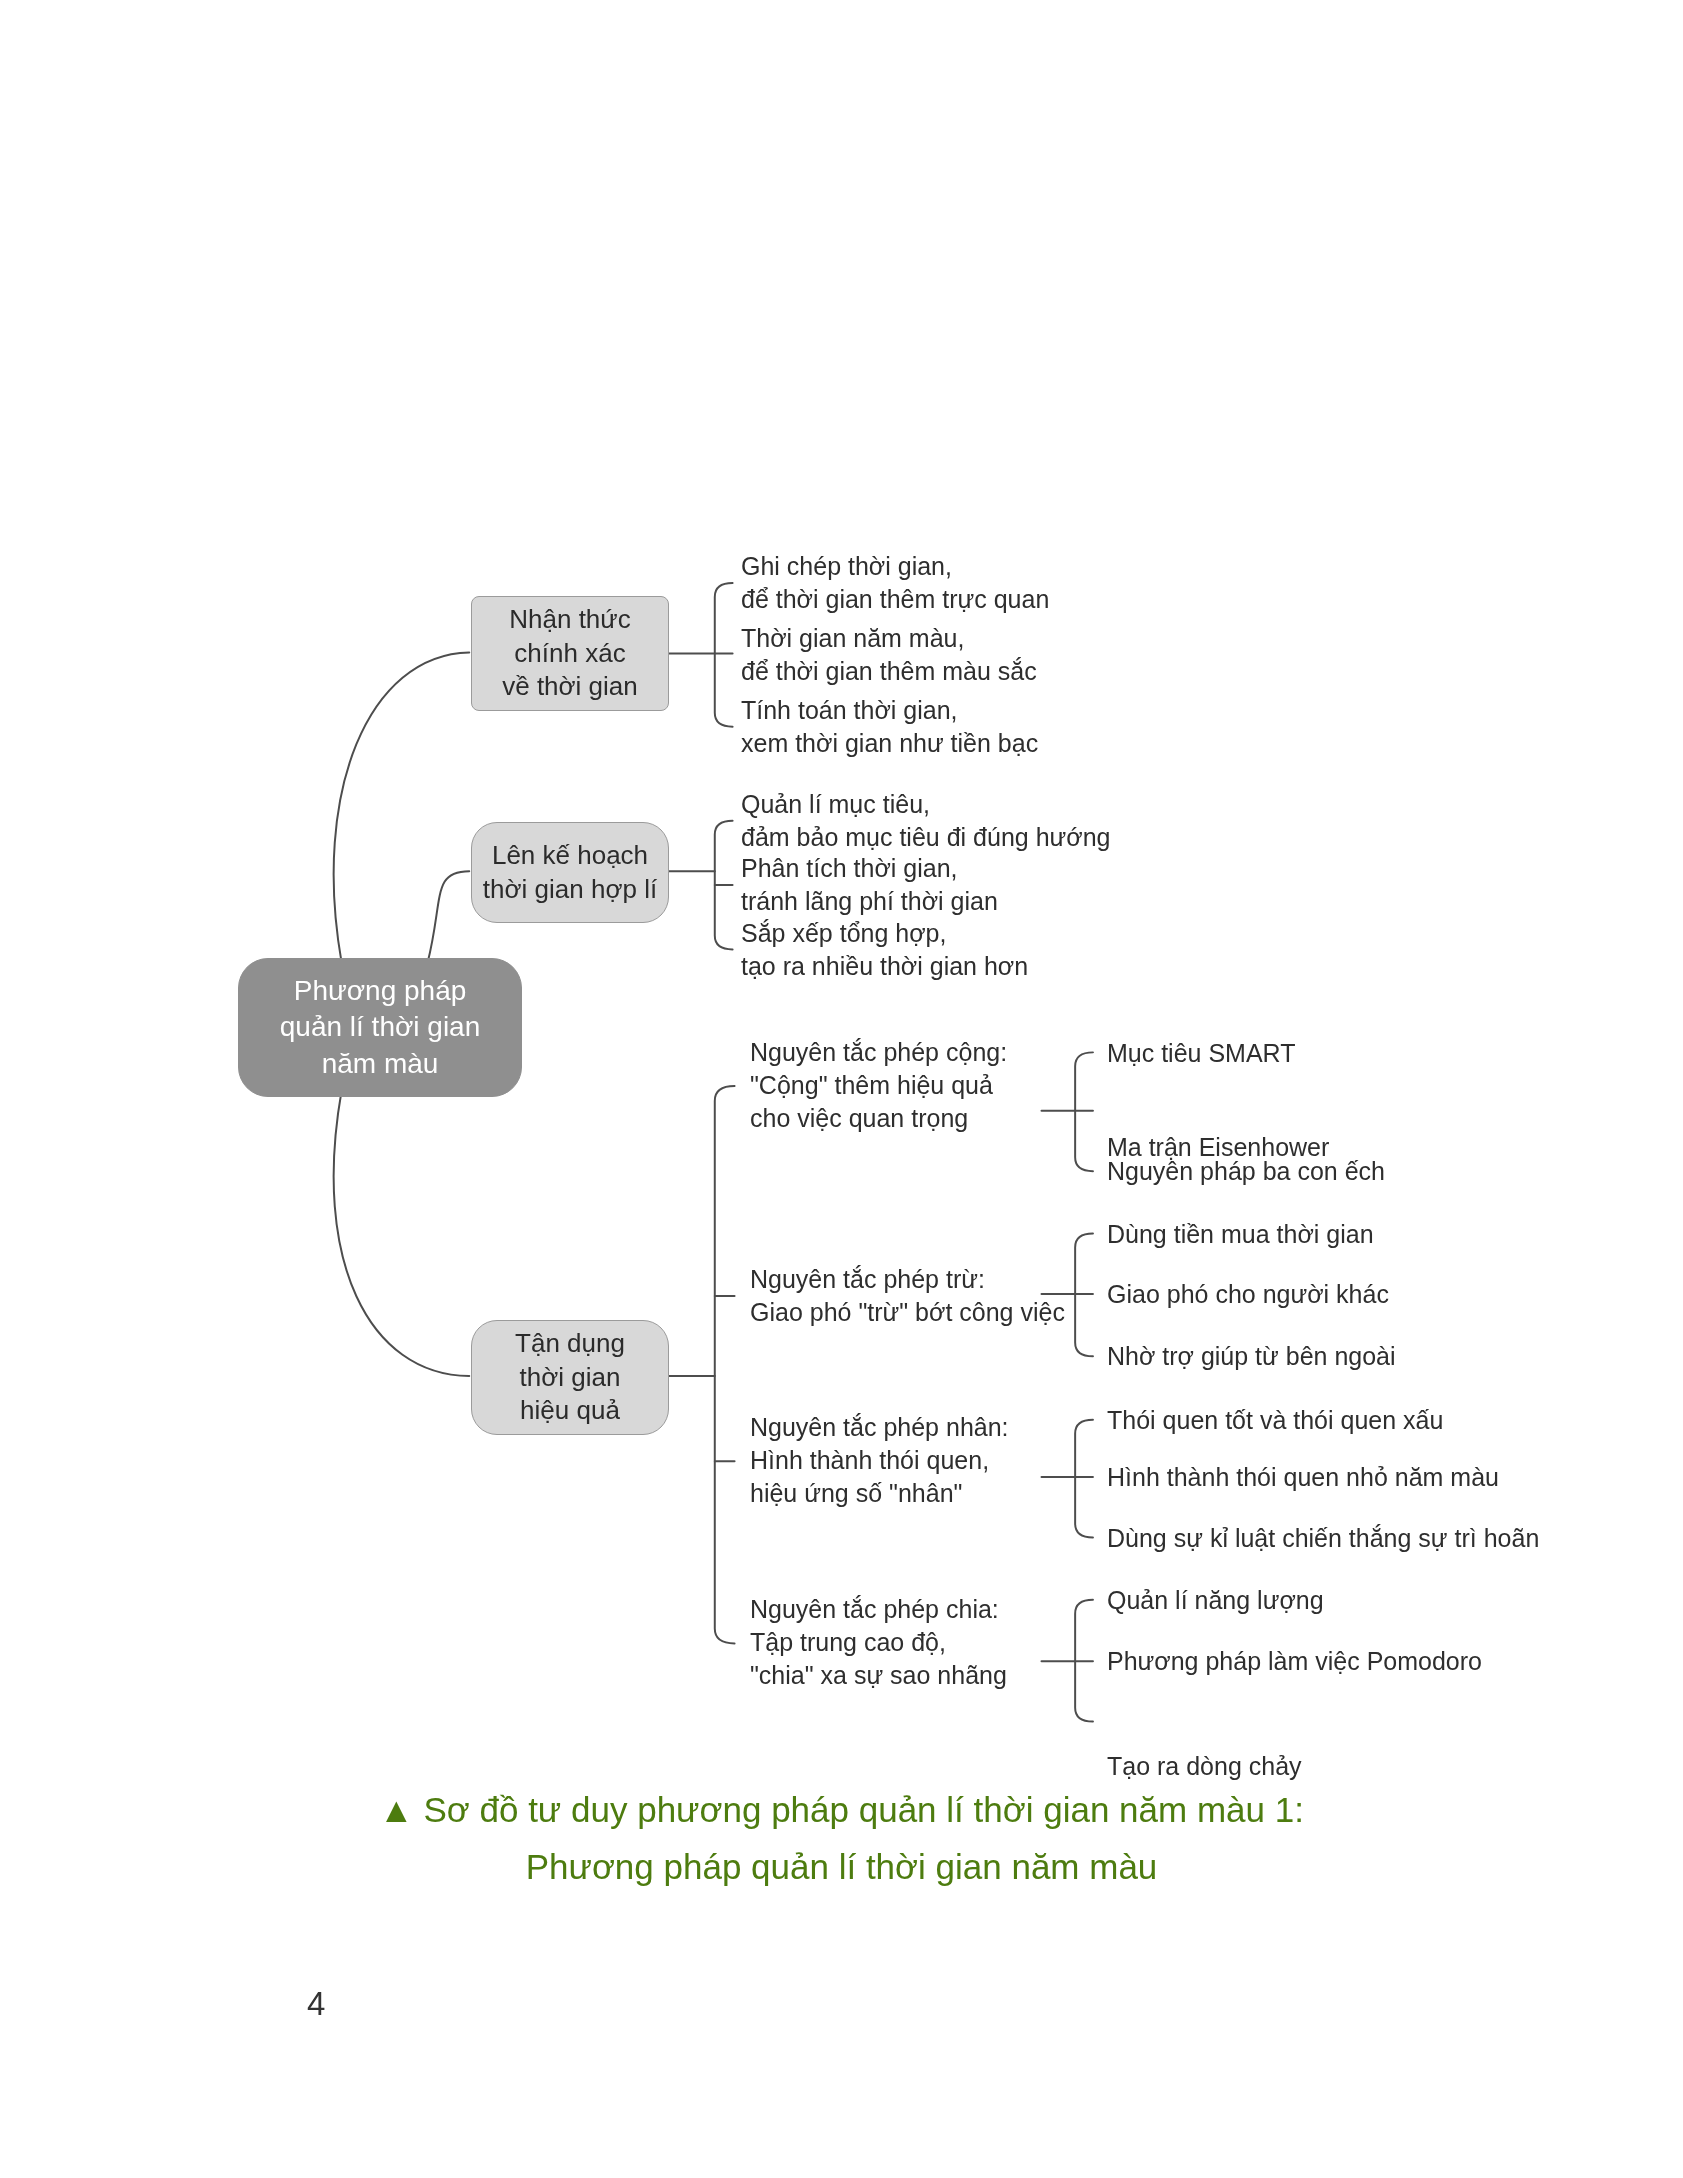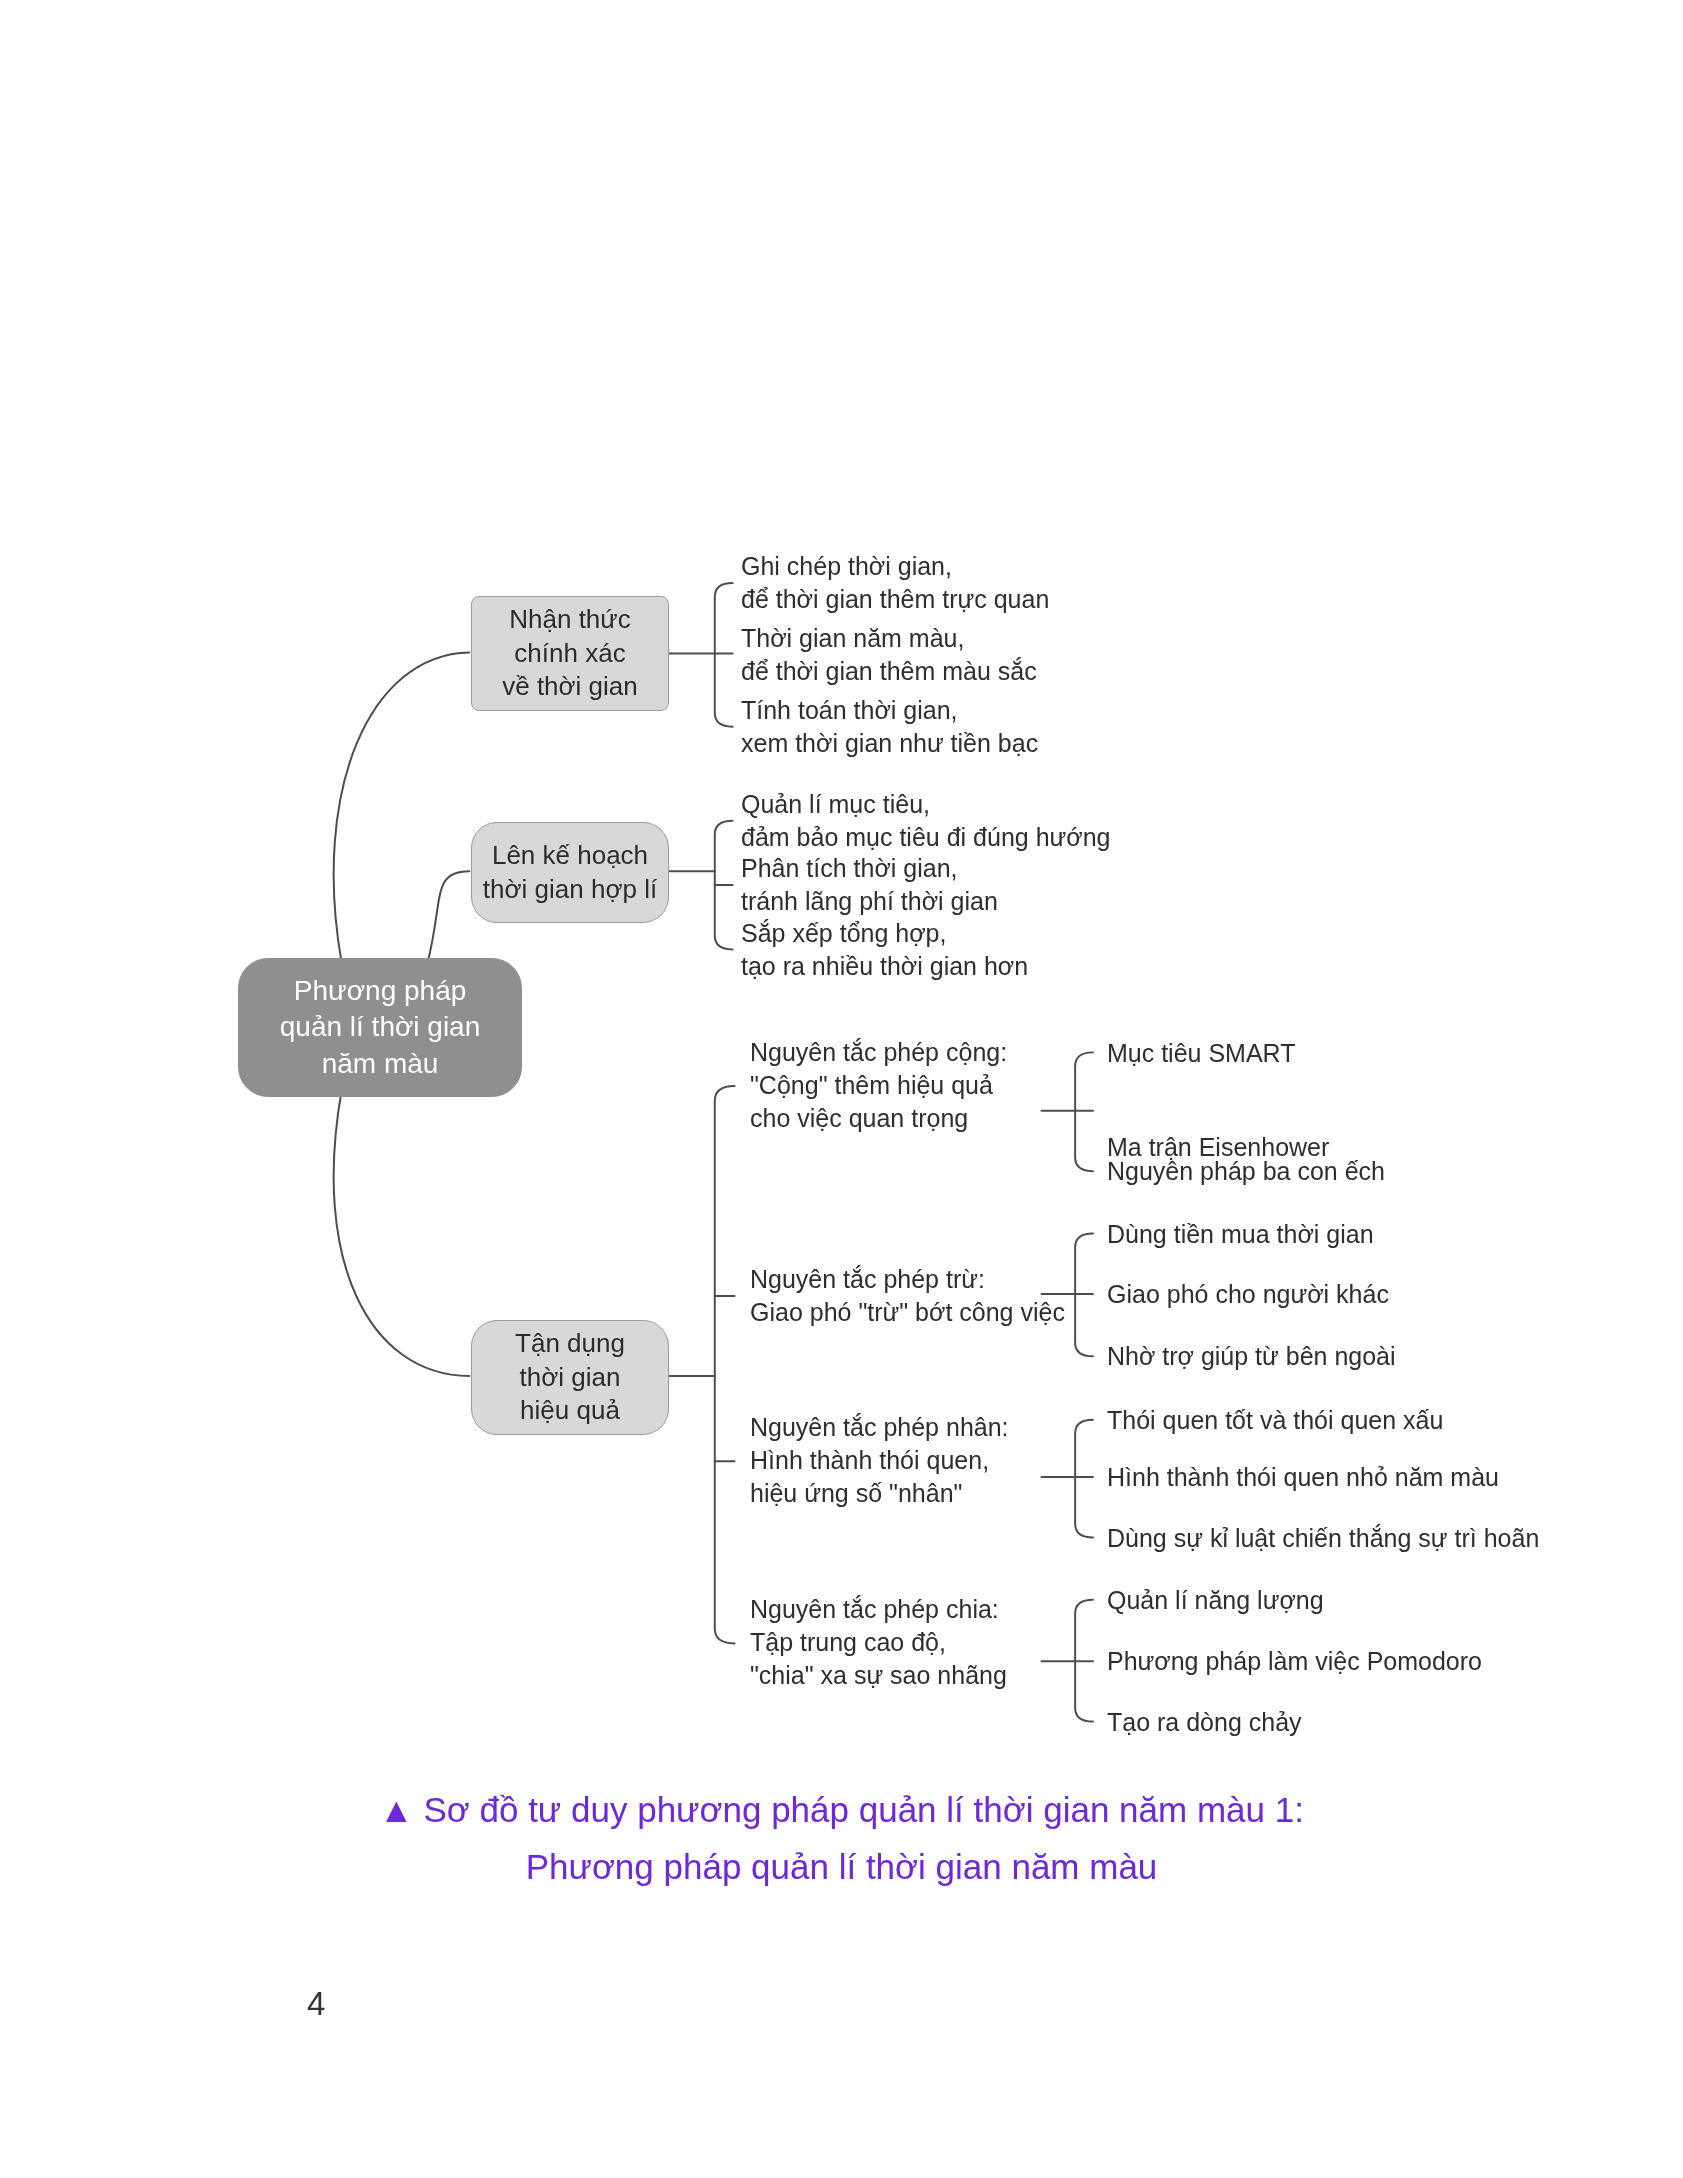--- a/index.html
+++ b/index.html
@@ -80,21 +80,21 @@
     color: #2e2e2e;
   }
   .caption {
     position: absolute;
     left: 0;
     right: 0;
     top: 1782px;
     text-align: center;
     font-size: 35px;
     line-height: 1.62;
-    color: #6d28d9;
+    color: #4d7c0f;
   }
   .page-number {
     position: absolute;
     left: 307px;
     top: 1985px;
     font-size: 33px;
     color: #333333;
   }
 </style>
 </head>
@@ -190,21 +190,21 @@
     <div class="subleaf" style="left:1107px; top:1218px;">Dùng tiền mua thời gian</div>
     <div class="subleaf" style="left:1107px; top:1278px;">Giao phó cho người khác</div>
     <div class="subleaf" style="left:1107px; top:1340px;">Nhờ trợ giúp từ bên ngoài</div>
 
     <div class="subleaf" style="left:1107px; top:1404px;">Thói quen tốt và thói quen xấu</div>
     <div class="subleaf" style="left:1107px; top:1461px;">Hình thành thói quen nhỏ năm màu</div>
     <div class="subleaf" style="left:1107px; top:1522px;">Dùng sự kỉ luật chiến thắng sự trì hoãn</div>
 
     <div class="subleaf" style="left:1107px; top:1584px;">Quản lí năng lượng</div>
     <div class="subleaf" style="left:1107px; top:1645px;">Phương pháp làm việc Pomodoro</div>
-    <div class="subleaf" style="left:1107px; top:1706px;">Tạo ra dòng chảy</div>
+    <div class="subleaf" style="left:1107px; top:1750px;">Tạo ra dòng chảy</div>
 
   </div>
 
   <div class="caption">
     <div>▲ Sơ đồ tư duy phương pháp quản lí thời gian năm màu 1:</div>
     <div>Phương pháp quản lí thời gian năm màu</div>
   </div>
 
   <div class="page-number">4</div>
 

